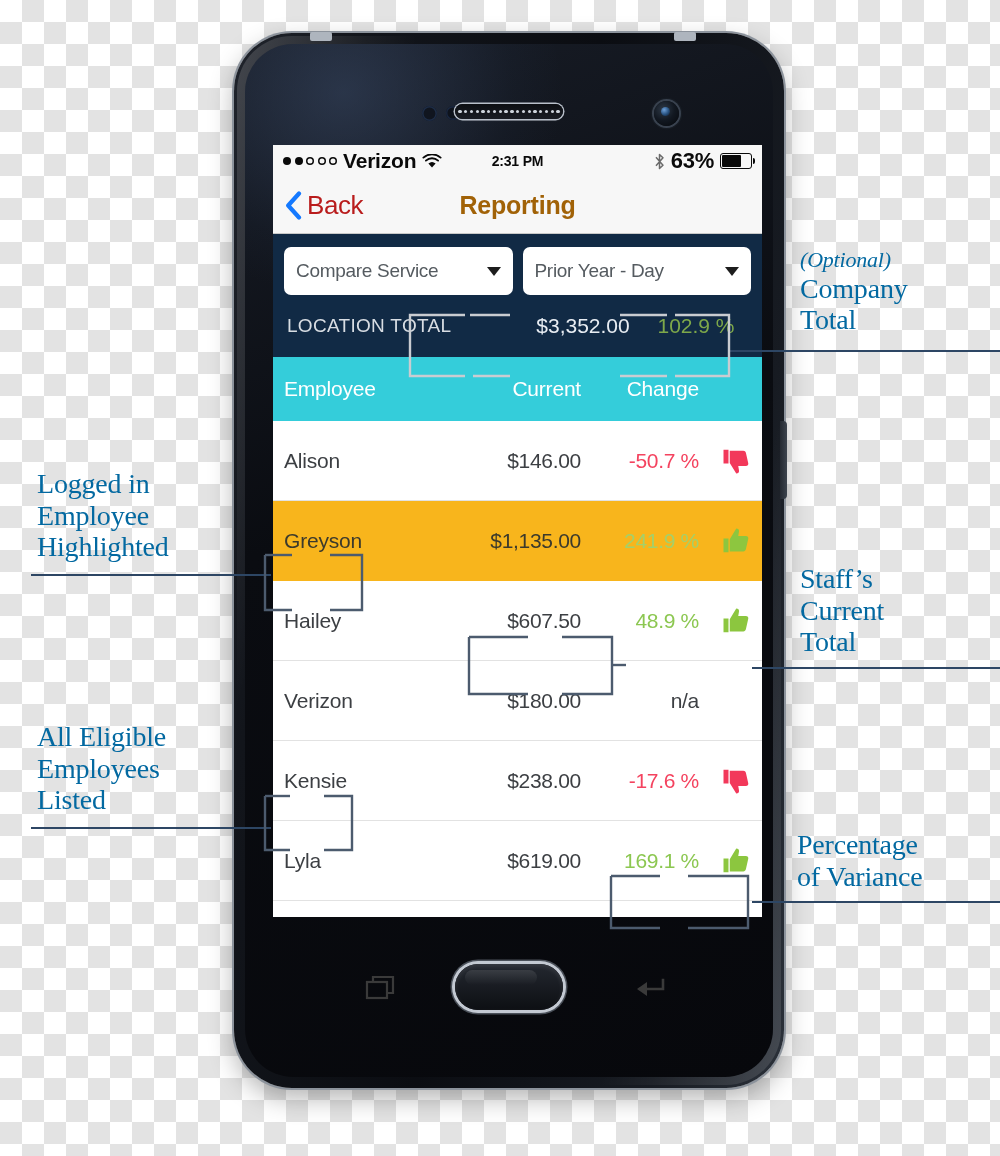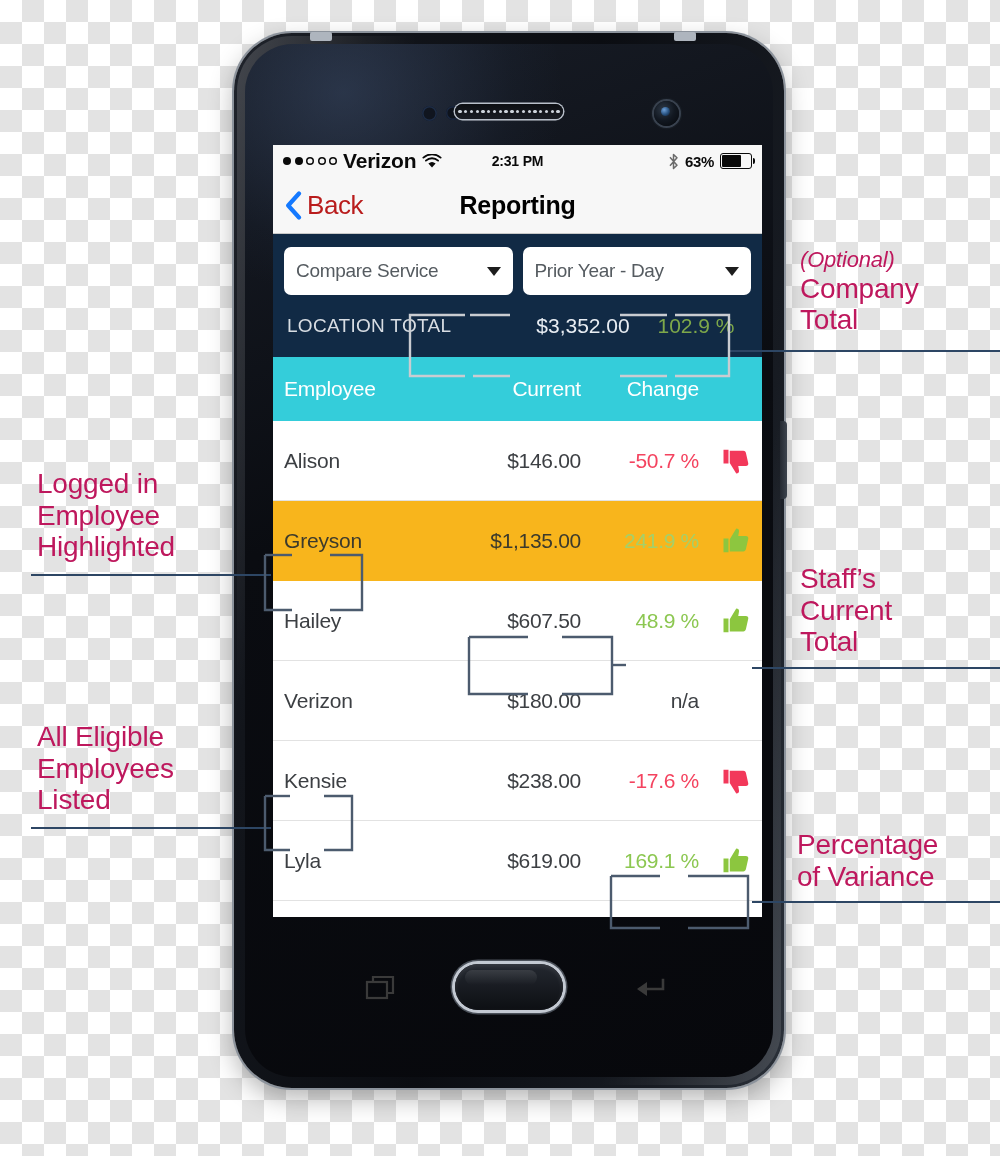--- a/index.html
+++ b/index.html
@@ -81,35 +81,35 @@
   .sig-dots i{width:8px;height:8px;border-radius:50%;display:block;}
   .sig-dots i.on{background:#0a0a0a;}
   .sig-dots i.off{background:transparent;box-shadow:inset 0 0 0 1.5px #0a0a0a;}
   #carrier-label{font-size:21px;font-weight:700;letter-spacing:-.2px;}
   #wifi-icon{display:block;}
   #status-center{
     position:absolute;left:0;right:0;text-align:center;font-size:14px;font-weight:700;
     pointer-events:none;letter-spacing:-.2px;
   }
   #status-right{margin-left:auto;display:flex;align-items:center;gap:6px;position:relative;z-index:2;}
-  #battery-pct{font-size:15px;font-weight:700;letter-spacing:-.3px;}
+  #battery-pct{font-size:22px;font-weight:700;letter-spacing:-.3px;}
   #battery-icon{width:30px;height:14px;border:1.6px solid #0a0a0a;border-radius:3px;position:relative;}
   #battery-icon::after{content:"";position:absolute;right:-4.4px;top:4px;width:2.6px;height:6px;background:#0a0a0a;border-radius:0 2px 2px 0;}
   #battery-fill{position:absolute;left:1.3px;top:1.3px;bottom:1.3px;width:63%;background:#0a0a0a;border-radius:1px;}
 
   
   #nav-bar{
     height:56px;background:#f7f7f7;border-bottom:1px solid #c9c9c9;
     display:flex;align-items:center;padding:0 12px;position:relative;
   }
   #back-button{display:flex;align-items:center;gap:5px;color:#b91c1c;cursor:pointer;}
   #back-label{font-size:26px;letter-spacing:-.4px;}
   #nav-title{
     position:absolute;left:0;right:0;text-align:center;font-size:25px;font-weight:700;
-    color:#000000;pointer-events:none;letter-spacing:-.2px;
+    color:#a16207;pointer-events:none;letter-spacing:-.2px;
   }
 
   
   #filter-band{background:#112a45;padding:13px 11px 0 11px;display:flex;gap:10px;justify-content:space-between;}
   .dropdown{
     flex:1;background:#fff;border-radius:7px;height:48px;
     display:flex;align-items:center;justify-content:space-between;padding:0 12px;cursor:pointer;
   }
   .dropdown-label{font-size:19px;color:#555b60;letter-spacing:-.3px;white-space:nowrap;}
   .caret{width:0;height:0;border-left:7px solid transparent;border-right:7px solid transparent;border-top:9px solid #1d1d1d;}
@@ -156,21 +156,21 @@
     box-shadow:0 0 0 3px #c3c9d2,0 0 0 4.5px #4a5059,inset 0 2px 5px rgba(255,255,255,.10);
   }
   #home-button::after{
     content:"";position:absolute;left:10px;top:6px;width:72px;height:15px;border-radius:12px;
     background:linear-gradient(rgba(255,255,255,.11),rgba(255,255,255,0));
   }
   #recents-icon{position:absolute;left:120px;top:930px;}
   #back-nav-icon{position:absolute;left:385px;top:930px;}
 
   
-  .ann{position:absolute;color:#be185d;line-height:1.13;letter-spacing:-.2px;}
+  .ann{position:absolute;color:#0369a1;line-height:1.13;letter-spacing:-.2px;font-family:Liberation Serif, serif;}
   .ann-line{position:absolute;background:#2d4664;height:2px;}
   .ann-optional{font-style:italic;font-size:22px;}
   .ann-text{font-size:28px;}
   .callout{position:absolute;pointer-events:none;}
 </style>
 </head>
 <body>
 
 <div class="stage">
 

